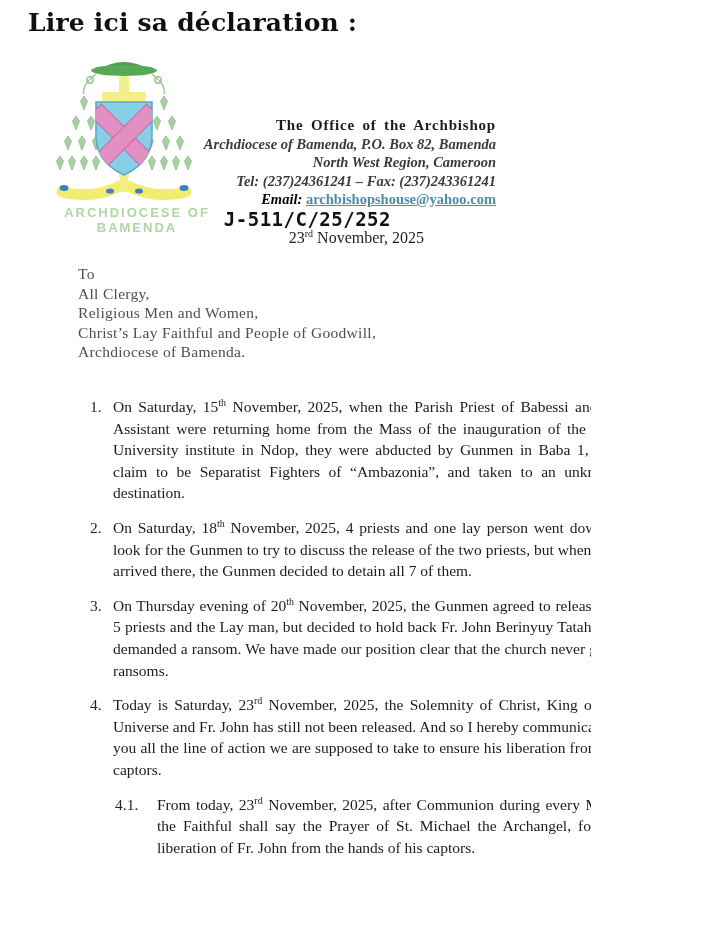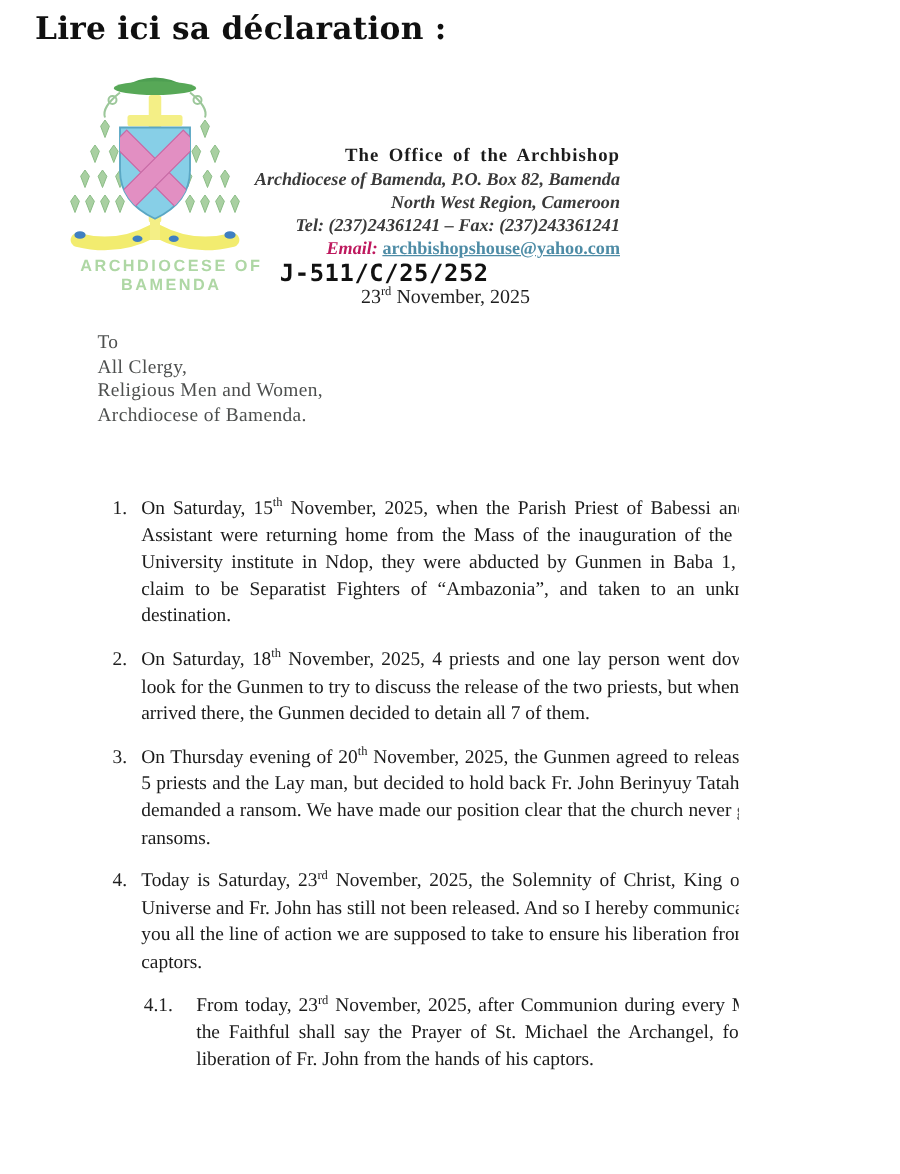--- a/index.html
+++ b/index.html
@@ -39,21 +39,21 @@
     font-size: 14.5px;
     line-height: 18.5px;
     color: #2e2e2e;
   }
   .lh-office {
     font-weight: 700; font-style: normal;
     font-size: 15px; letter-spacing: 0.8px; color: #1c1c1c;
     word-spacing: 3px;
   }
   .lh-it { font-style: italic; font-weight: 700; color: #3a3a3a; }
-  .lh-email-label { font-style: italic; font-weight: 700; color: #be185d; }
+  .lh-email-label { font-style: italic; font-weight: 700; color: #000000; }
   .lh-email-link {
     font-weight: 700;
     color: #4e8ca6;
     text-decoration: underline;
     cursor: pointer;
   }
   .lh-ref {
     font-family: "DejaVu Sans Mono", monospace;
     font-weight: 700; font-size: 19px; color: #111;
     padding-right: 105px; letter-spacing: 0.5px;
@@ -174,20 +174,21 @@
       <span class="lh-email-label">Email: </span><span class="lh-email-link">archbishopshouse@yahoo.com</span>
     </div>
     <div class="lh-ref">J-511/C/25/252</div>
     <div class="lh-date"><span>23</span><sup>rd</sup><span> November, 2025</span></div>
   </div>
 
   <div class="recipients">
     <div>To</div>
     <div>All Clergy,</div>
     <div>Religious Men and Women,</div>
+    <div>Christ’s Lay Faithful and People of Goodwill,</div>
     <div>Archdiocese of Bamenda.</div>
   </div>
 
   <div class="body-list">
 
     <div class="item">
       <div class="num">1.</div>
       <div class="txt"><span>On Saturday, 15</span><sup>th</sup><span> November, 2025, when the Parish Priest of Babessi and his Assistant were returning home from the Mass of the inauguration of the PAX University institute in Ndop, they were abducted by Gunmen in Baba 1, who claim to be Separatist Fighters of “Ambazonia”,  and taken to an unknown destination.</span></div>
     </div>
 

